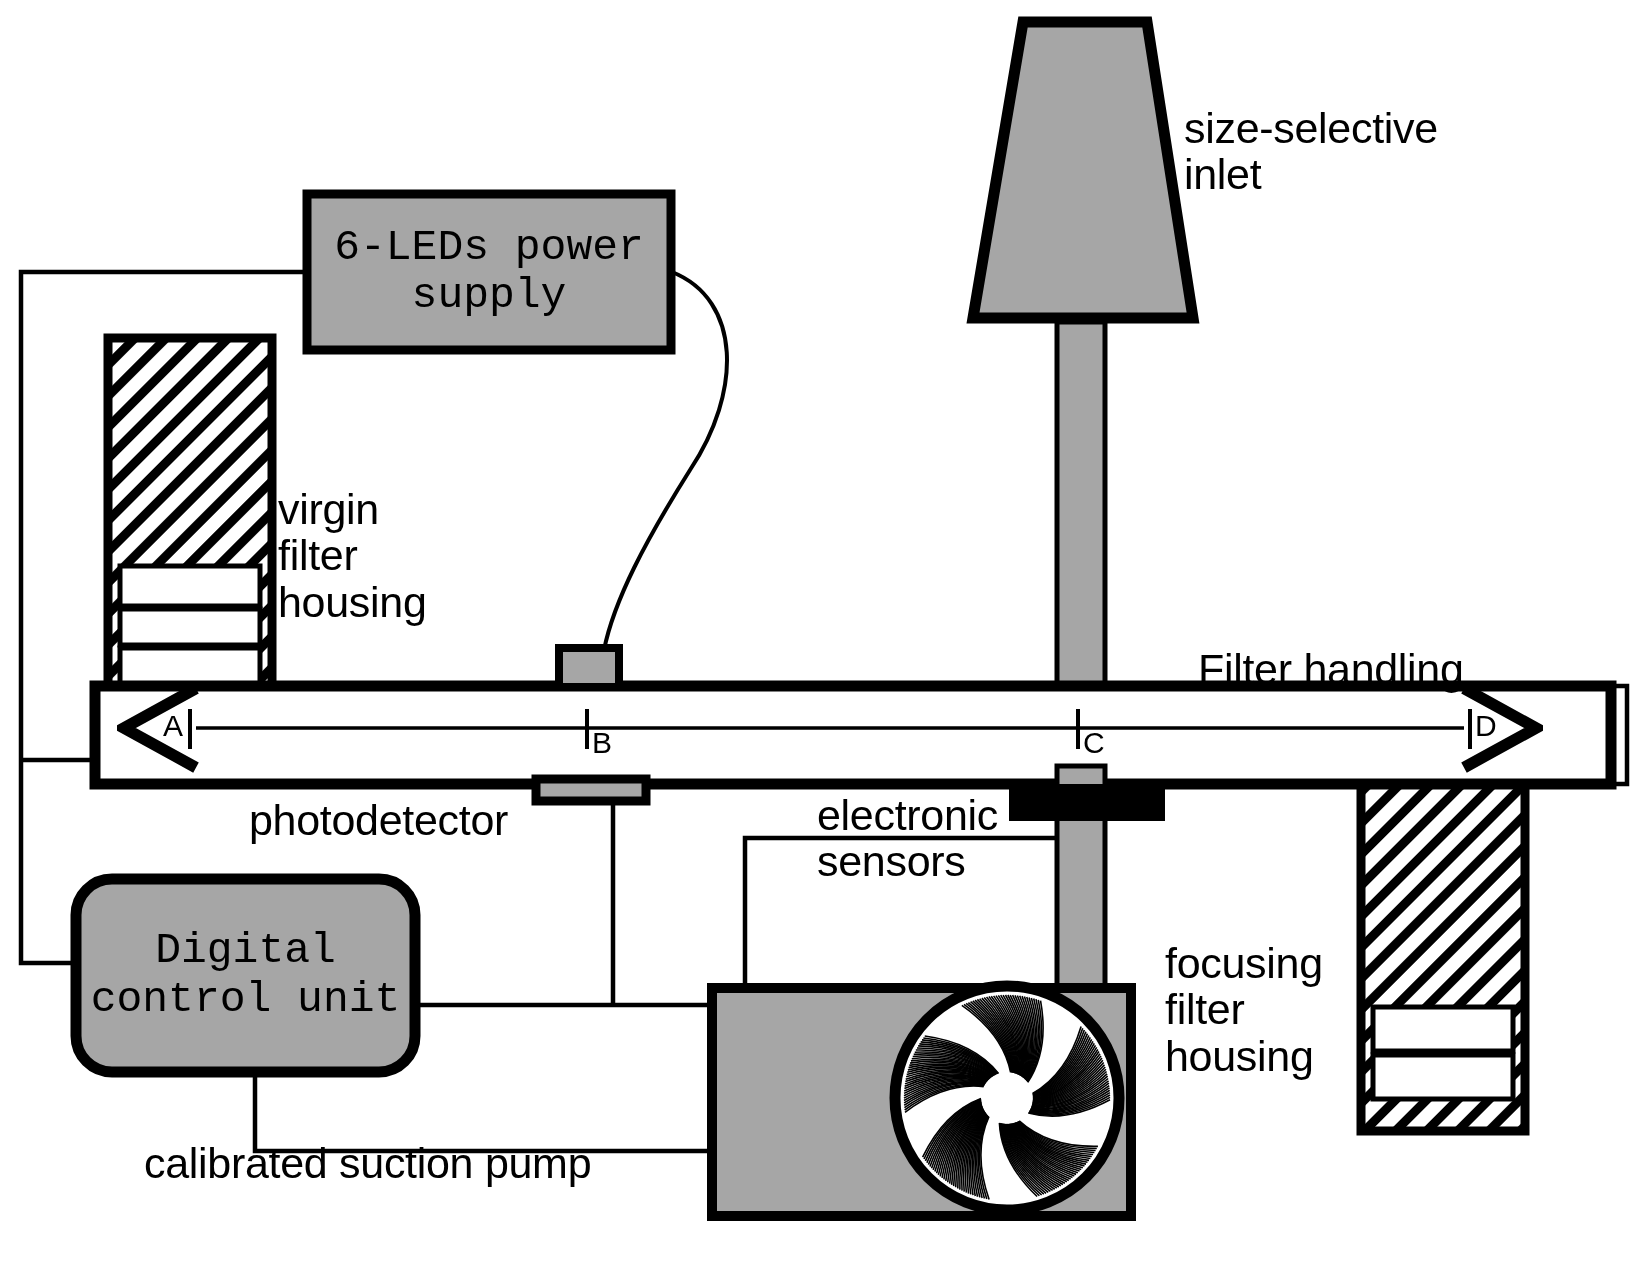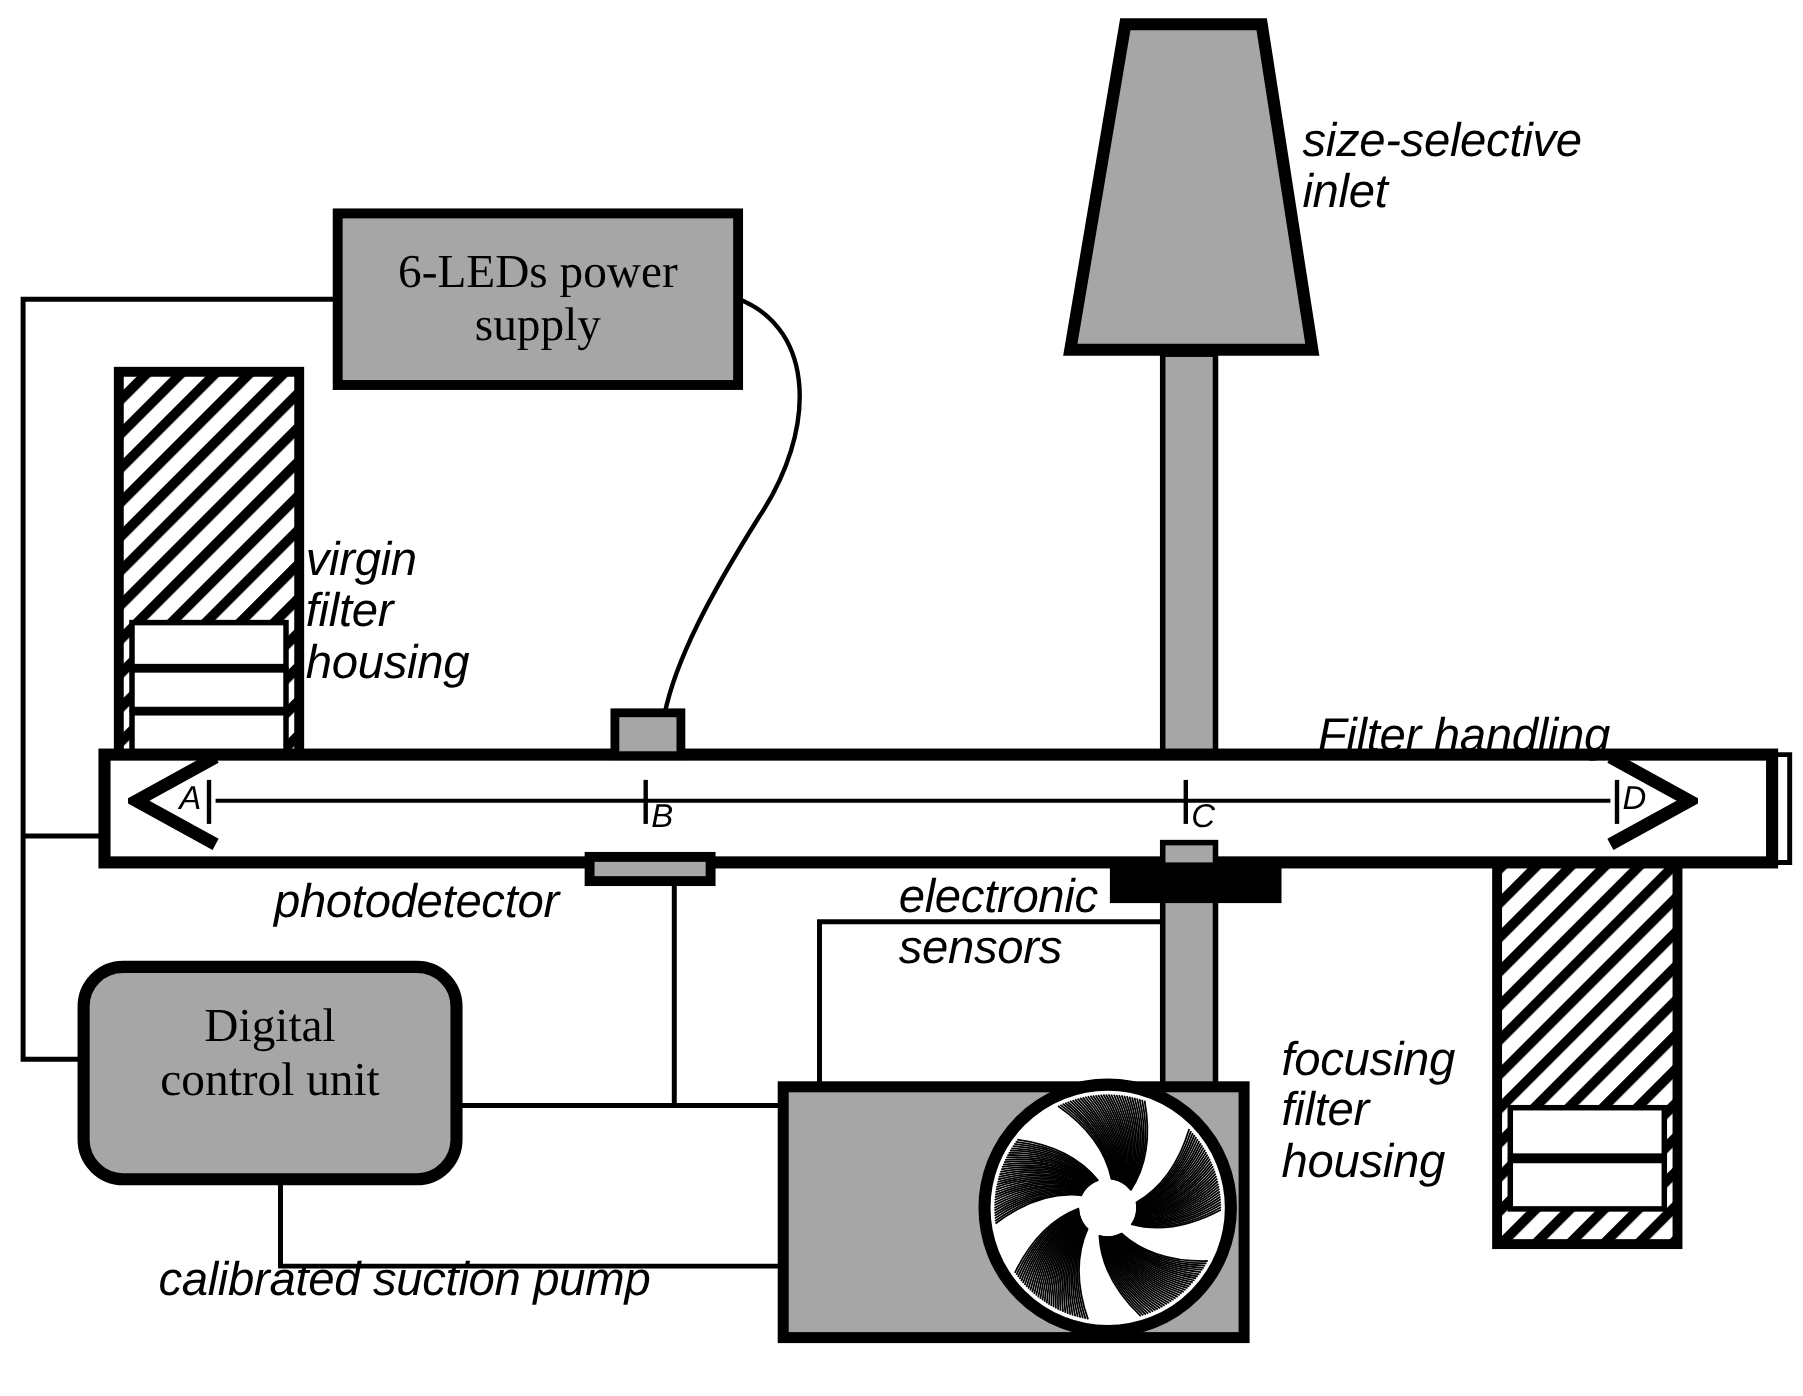--- a/index.html
+++ b/index.html
@@ -22,32 +22,31 @@
     left: 0;
     top: 0;
   }
   .lbl {
     position: absolute;
     color: #000000;
     font-family: "Liberation Sans", sans-serif;
     line-height: 1.08;
     white-space: pre;
     letter-spacing: -0.3px;
-    font-style: italic;
   }
   .lbl-big   { font-size: 43px; }
   .lbl-small { font-size: 30px; }
   .boxlabel {
     position: absolute;
     display: flex;
     align-items: center;
     justify-content: center;
     text-align: center;
     color: #000;
-    font-family: Liberation Serif, serif;
+    font-family: Liberation Mono, monospace;
     line-height: 1.12;
     pointer-events: none;
     white-space: pre-line;
   }
 </style>
 </head>
 <body>
 
 <div id="stage">
 
@@ -322,21 +321,21 @@
 
 
 
   <div class="lbl lbl-big" style="left:249px; top:797px;">photodetector</div>
 
   <div class="lbl lbl-big" style="left:1198px; top:646px;">Filter handling</div>
 
   <div class="lbl lbl-big" style="left:817px; top:792px;">electronic
 sensors</div>
 
-  <div class="boxlabel lbl-big" style="left:76px; top:861px; width:339px; height:193px;">Digital
+  <div class="boxlabel lbl-big" style="left:76px; top:879px; width:339px; height:193px;">Digital
 control unit</div>
 
   <div class="lbl lbl-big" style="left:1165px; top:940px;">focusing
 filter
 housing</div>
 
   <div class="lbl lbl-big" style="left:144px; top:1140px;">calibrated suction pump</div>
 
   <div class="lbl lbl-small" style="left:163px; top:710px;">A</div>
   <div class="lbl lbl-small" style="left:592px; top:727px;">B</div>

